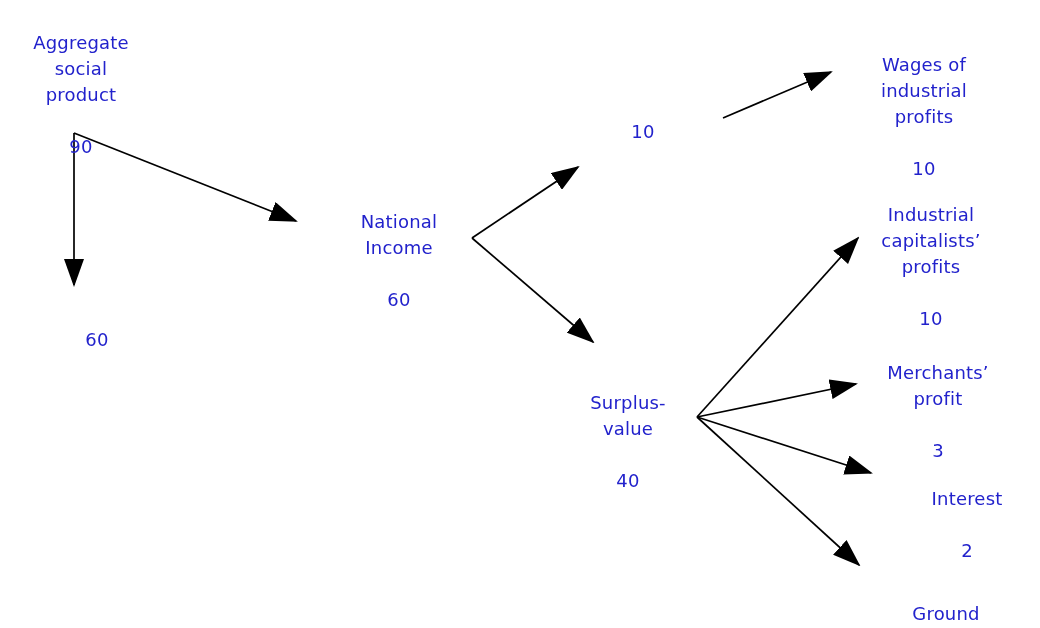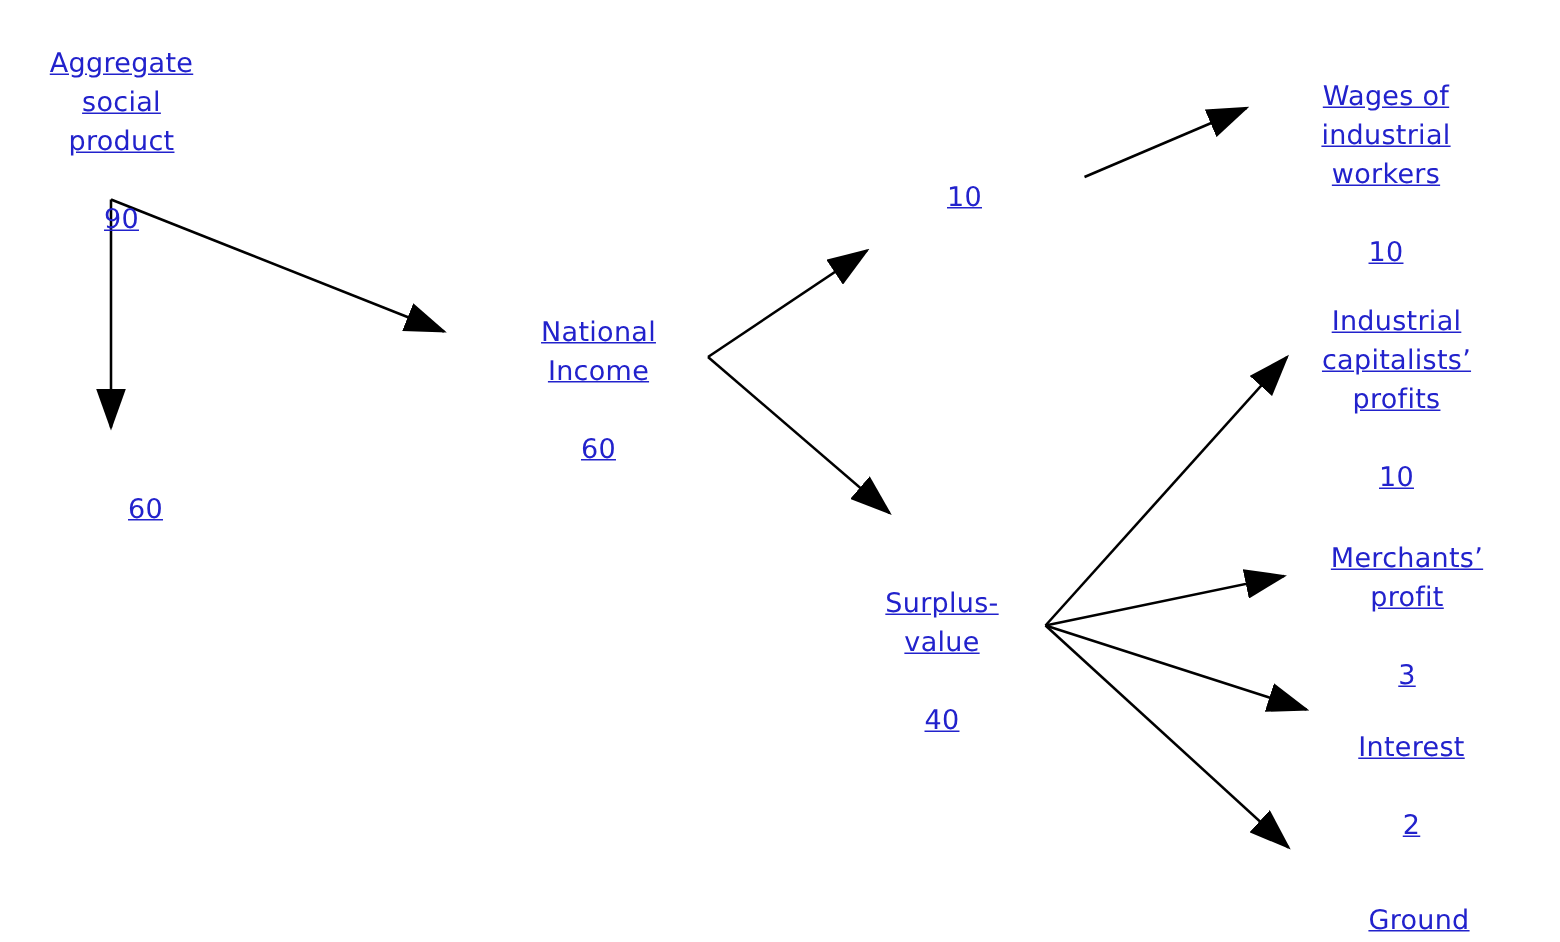--- a/index.html
+++ b/index.html
@@ -26,21 +26,20 @@
     position: absolute;
     transform: translateX(-50%);
     text-align: center;
     font-size: 18px;
     line-height: 26px;
     white-space: pre-line;
     letter-spacing: 0.2px;
   }
   .node .label, .node .value {
     white-space: pre-line;
-    text-decoration: underline;
   }
 </style>
 </head>
 <body>
 
 <div class="canvas" style="background: rgb(255, 255, 255); color: rgb(34, 34, 204);">
 
   <svg id="edge-layer" width="1040" height="628" viewBox="0 0 1040 628" xmlns="http://www.w3.org/2000/svg">
     <defs>
       <marker id="arrowhead" markerUnits="userSpaceOnUse" markerWidth="28" markerHeight="20" refX="26" refY="10" orient="auto">
@@ -77,21 +76,21 @@
     <div class="value">60</div>
   </div>
 
   <div class="node" style="left:643px; top:93px">
     <div class="value">10</div>
   </div>
 
   <div class="node" style="left:924px; top:26px">
     <div class="label">Wages of
 industrial
-workers</div>
+profits</div>
     <div class="value">10</div>
   </div>
 
   <div class="node" style="left:931px; top:176px">
     <div class="label">Industrial
 capitalists’
 profits</div>
     <div class="value">10</div>
   </div>
 
@@ -99,21 +98,21 @@
     <div class="label">Merchants’ profit</div>
     <div class="value">3</div>
   </div>
 
   <div class="node" style="left:628px; top:364px">
     <div class="label">Surplus-
 value</div>
     <div class="value">40</div>
   </div>
 
-  <div class="node" style="left:941px; top:460px">
+  <div class="node" style="left:967px; top:460px">
     <div class="label">Interest</div>
     <div class="value">2</div>
   </div>
 
   <div class="node" style="left:946px; top:575px">
     <div class="label">Ground rent</div>
     
   </div>
 
 </div>

